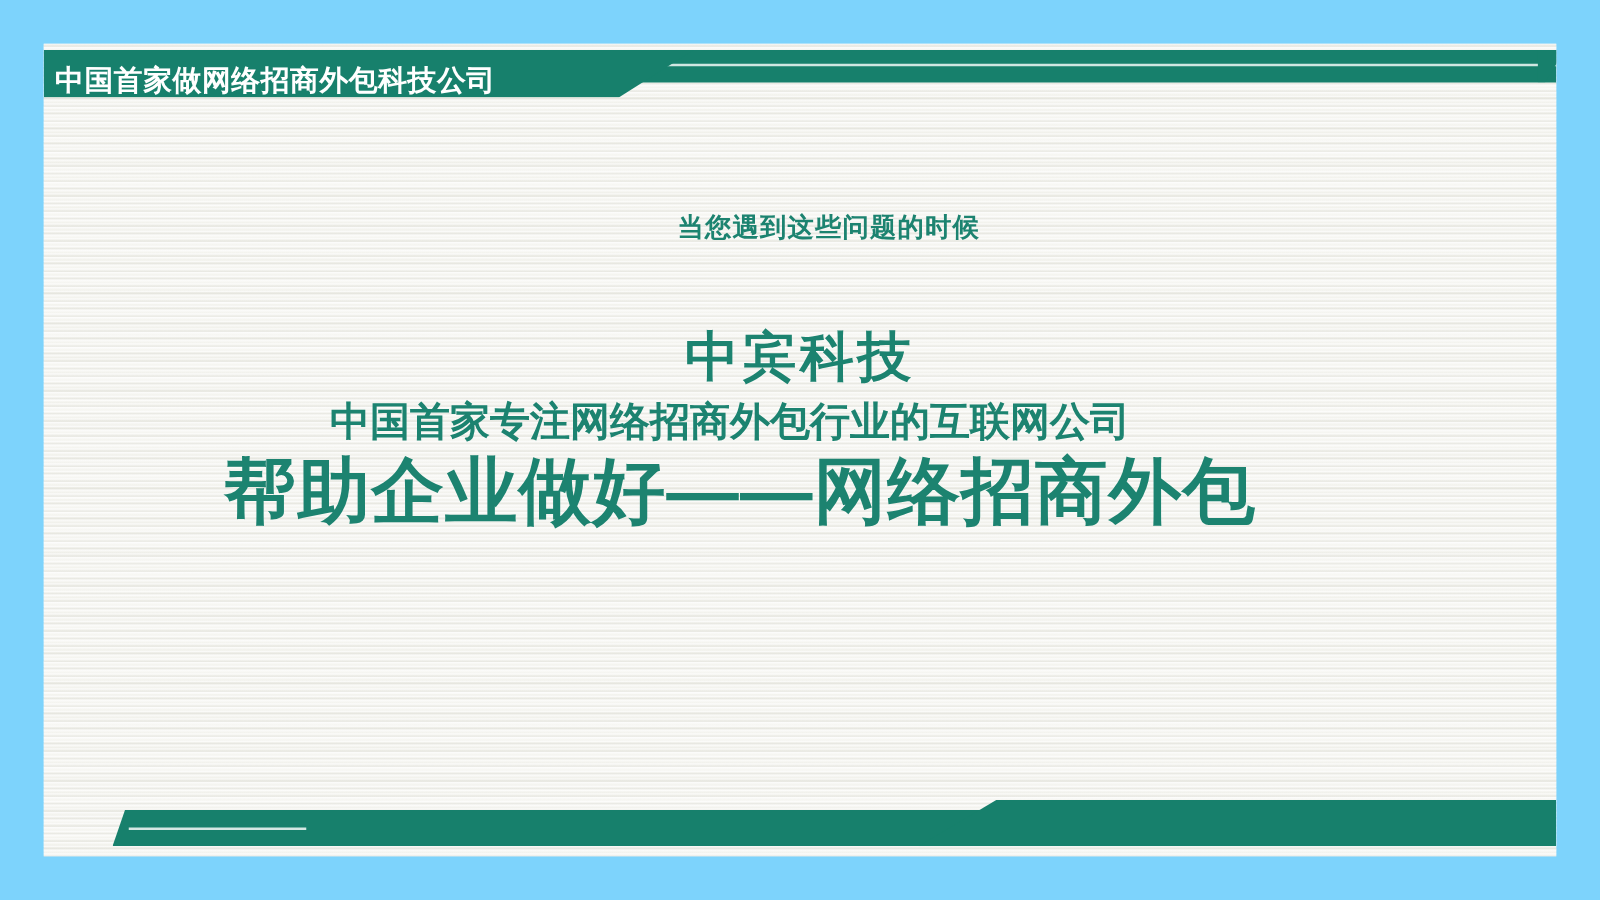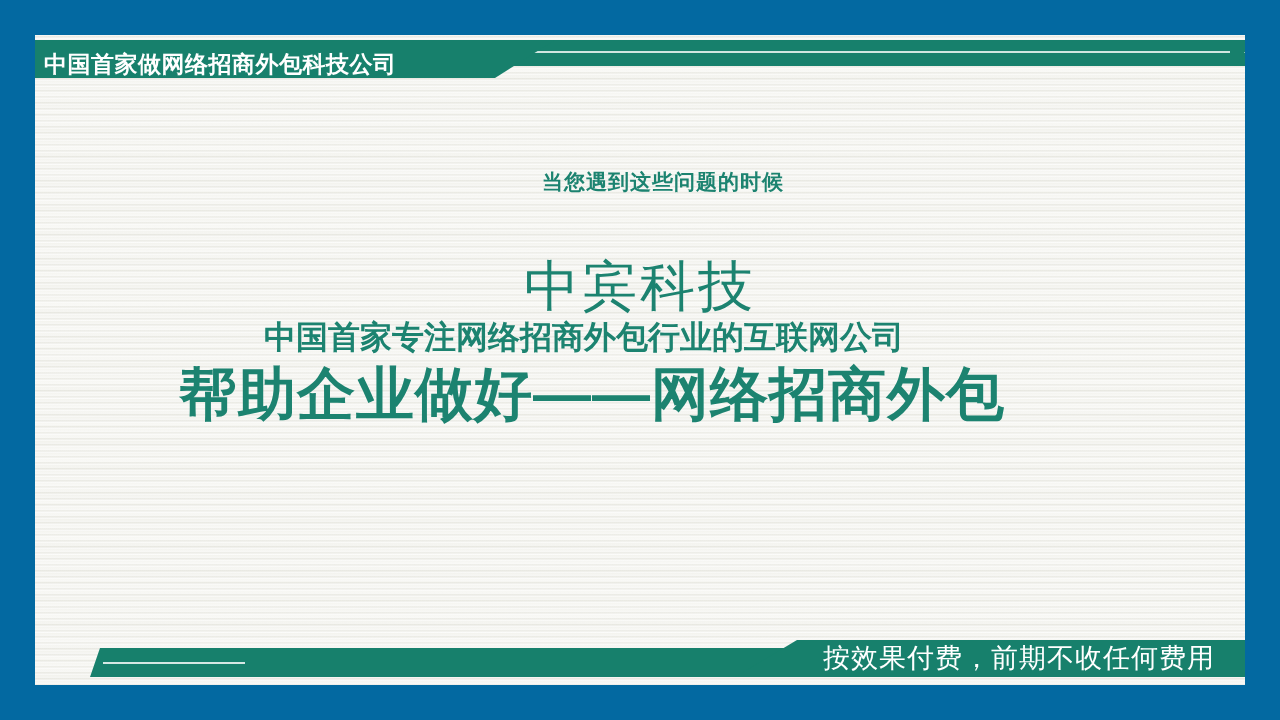--- a/index.html
+++ b/index.html
@@ -5,21 +5,21 @@
   html, body {
     margin: 0;
     padding: 0;
     background: #ffffff;
   }
   #slide {
     position: relative;
     width: 1280px;
     height: 720px;
     overflow: hidden;
-    background: #0369a1;
+    background: #7dd3fc;
     font-family: "Liberation Sans", "DejaVu Sans", sans-serif;
   }
 
   
   #paper {
     position: absolute;
     left: 35px;
     top: 35px;
     width: 1210px;
     height: 650px;
@@ -149,22 +149,22 @@
     font-weight: bold;
     letter-spacing: 1px;
     margin-left: 23px;
   }
   .brand {
     position: absolute;
     left: 0;
     top: 215px;
     width: 1210px;
     color: #1c8370;
-    font-size: 55px;
-    font-weight: normal;
+    font-size: 43px;
+    font-weight: bold;
     letter-spacing: 3px;
     line-height: 72px;
   }
   .tagline {
     position: absolute;
     left: 0;
     top: 282px;
     width: 1098px;
     color: #1c8370;
     font-size: 32px;
@@ -202,16 +202,15 @@
     <div class="center-block">
       <div class="eyebrow">当您遇到这些问题的时候</div>
       <div class="brand">中宾科技</div>
       <div class="tagline">中国首家专注网络招商外包行业的互联网公司</div>
       <div class="headline">帮助企业做好——网络招商外包</div>
     </div>
 
     <div class="bar-thin-bot"></div>
     <div class="bar-thin-bot-hairline"></div>
     <div class="bar-thick-bot"></div>
-    <div class="footer-text">按效果付费，前期不收任何费用</div>
 
   </div>
 </div>
 
 </body></html>

